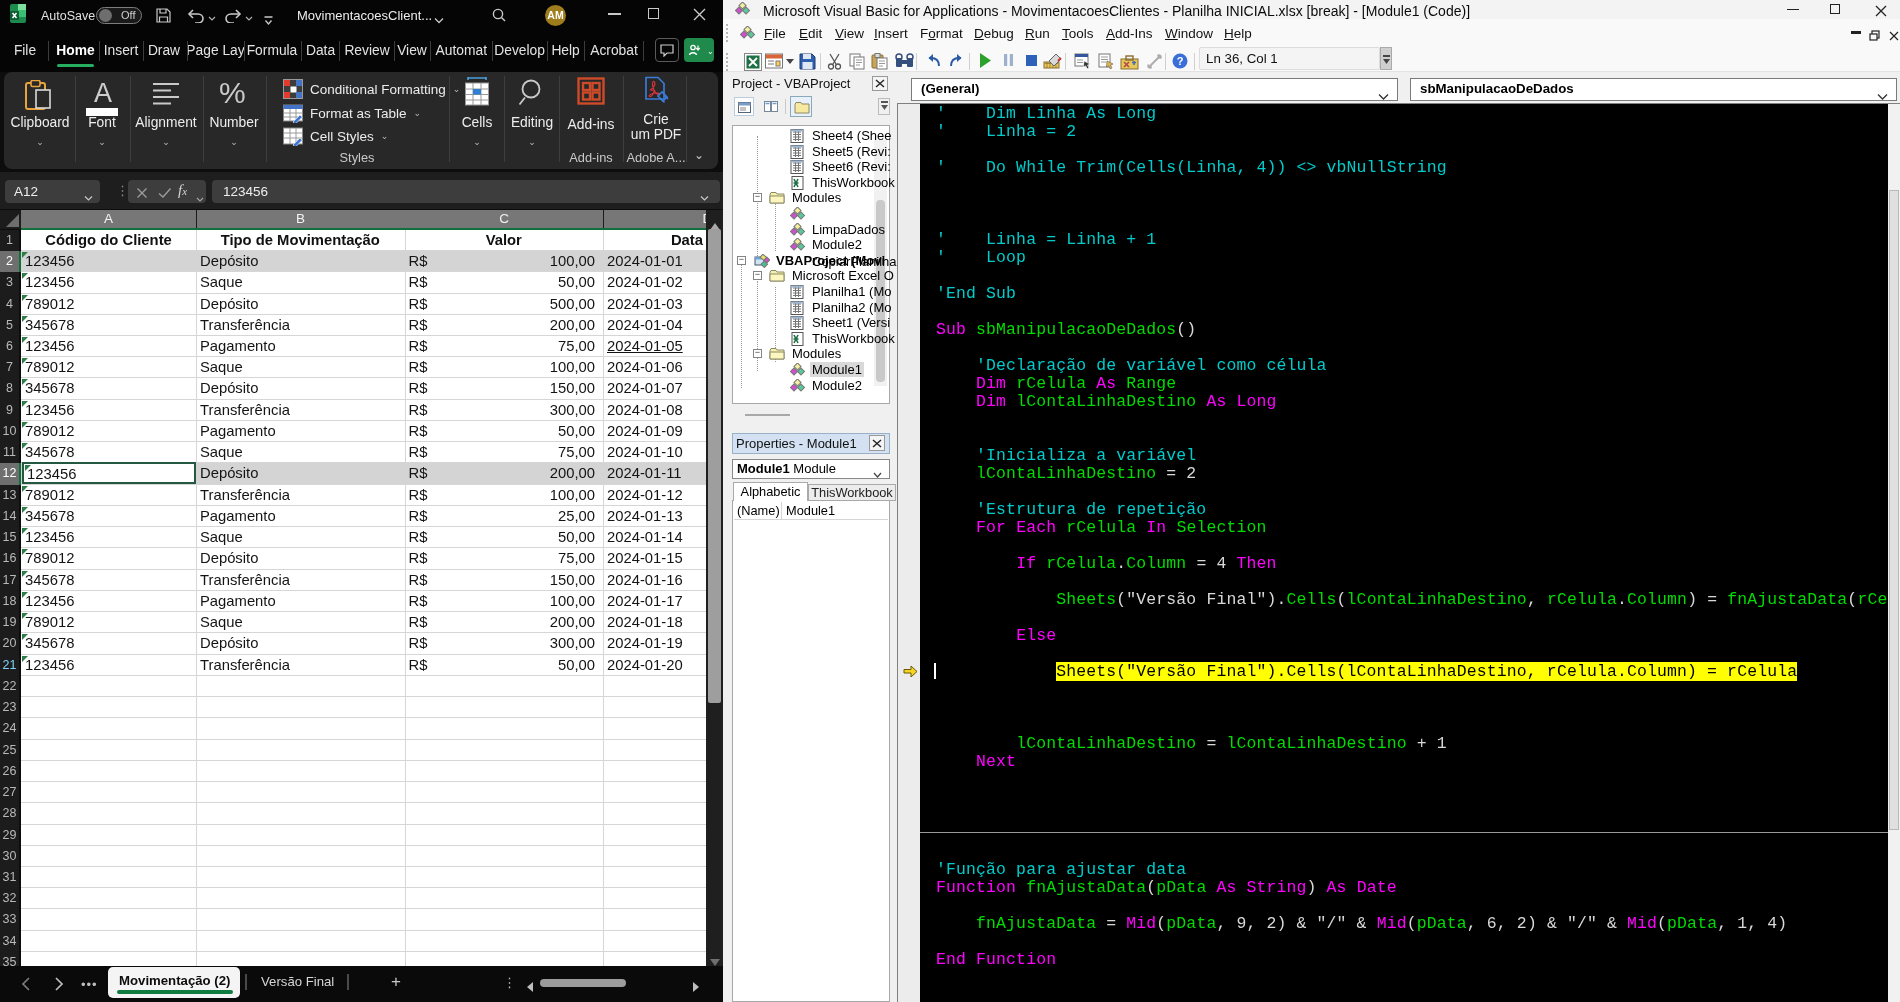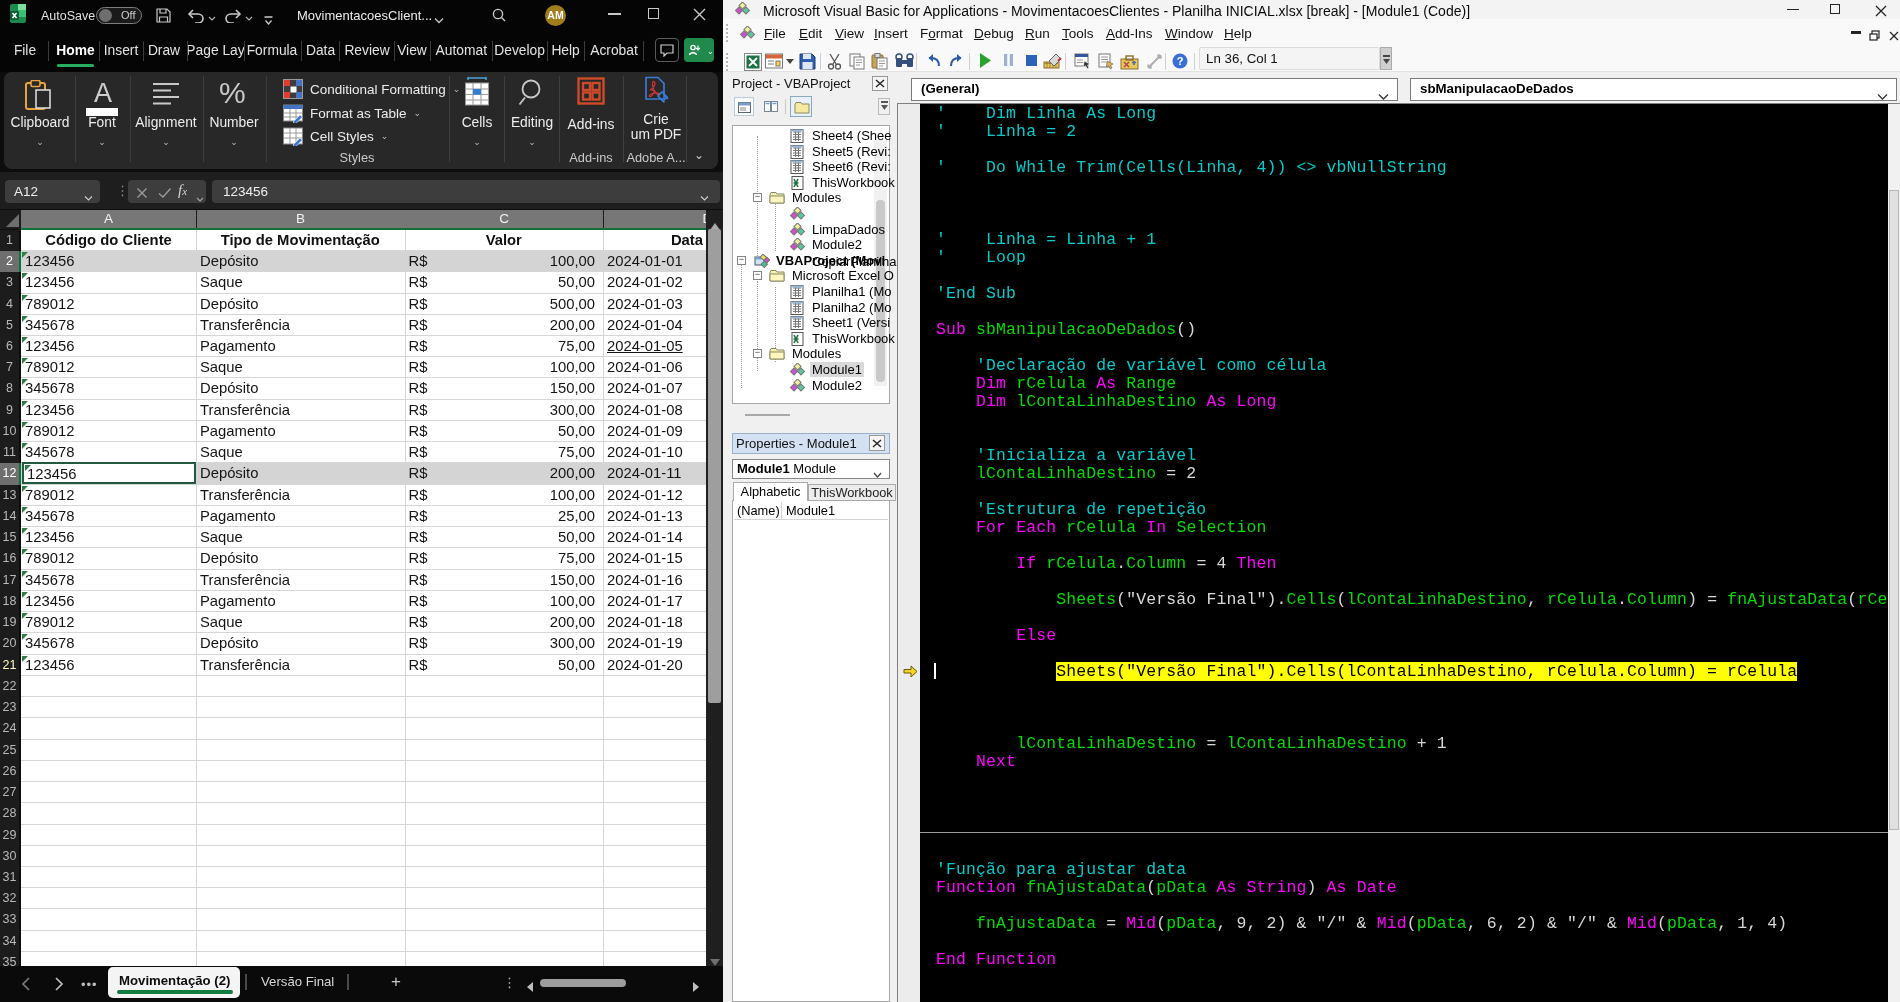--- a/index.html
+++ b/index.html
@@ -280,21 +280,21 @@
 <div class="abs rh" style="top:548.4px;height:21.24000000000001px;background:#1c1c1c;color:#b9b9b9">16</div>
 <div class="abs" style="left:21px;top:568.64px;width:685px;height:1px;background:#d6d6d6"></div>
 <div class="abs rh" style="top:569.64px;height:21.24000000000001px;background:#1c1c1c;color:#b9b9b9">17</div>
 <div class="abs" style="left:21px;top:589.88px;width:685px;height:1px;background:#d6d6d6"></div>
 <div class="abs rh" style="top:590.88px;height:21.24000000000001px;background:#1c1c1c;color:#b9b9b9">18</div>
 <div class="abs" style="left:21px;top:611.12px;width:685px;height:1px;background:#d6d6d6"></div>
 <div class="abs rh" style="top:612.12px;height:21.24000000000001px;background:#1c1c1c;color:#b9b9b9">19</div>
 <div class="abs" style="left:21px;top:632.36px;width:685px;height:1px;background:#d6d6d6"></div>
 <div class="abs rh" style="top:633.3599999999999px;height:21.24000000000001px;background:#1c1c1c;color:#b9b9b9">20</div>
 <div class="abs" style="left:21px;top:653.5999999999999px;width:685px;height:1px;background:#d6d6d6"></div>
-<div class="abs rh" style="top:654.5999999999999px;height:21.24000000000001px;background:#1c1c1c;color:#fef9c3">21</div>
+<div class="abs rh" style="top:654.5999999999999px;height:21.24000000000001px;background:#1c1c1c;color:#7dd3fc">21</div>
 <div class="abs" style="left:21px;top:674.8399999999999px;width:685px;height:1px;background:#d6d6d6"></div>
 <div class="abs rh" style="top:675.8399999999999px;height:21.24000000000001px;background:#1c1c1c;color:#b9b9b9">22</div>
 <div class="abs" style="left:21px;top:696.0799999999999px;width:685px;height:1px;background:#d6d6d6"></div>
 <div class="abs rh" style="top:697.0799999999999px;height:21.24000000000001px;background:#1c1c1c;color:#b9b9b9">23</div>
 <div class="abs" style="left:21px;top:717.3199999999999px;width:685px;height:1px;background:#d6d6d6"></div>
 <div class="abs rh" style="top:718.3199999999999px;height:21.24000000000001px;background:#1c1c1c;color:#b9b9b9">24</div>
 <div class="abs" style="left:21px;top:738.56px;width:685px;height:1px;background:#d6d6d6"></div>
 <div class="abs rh" style="top:739.56px;height:21.24000000000001px;background:#1c1c1c;color:#b9b9b9">25</div>
 <div class="abs" style="left:21px;top:759.8px;width:685px;height:1px;background:#d6d6d6"></div>
 <div class="abs rh" style="top:760.8px;height:21.24000000000001px;background:#1c1c1c;color:#b9b9b9">26</div>

